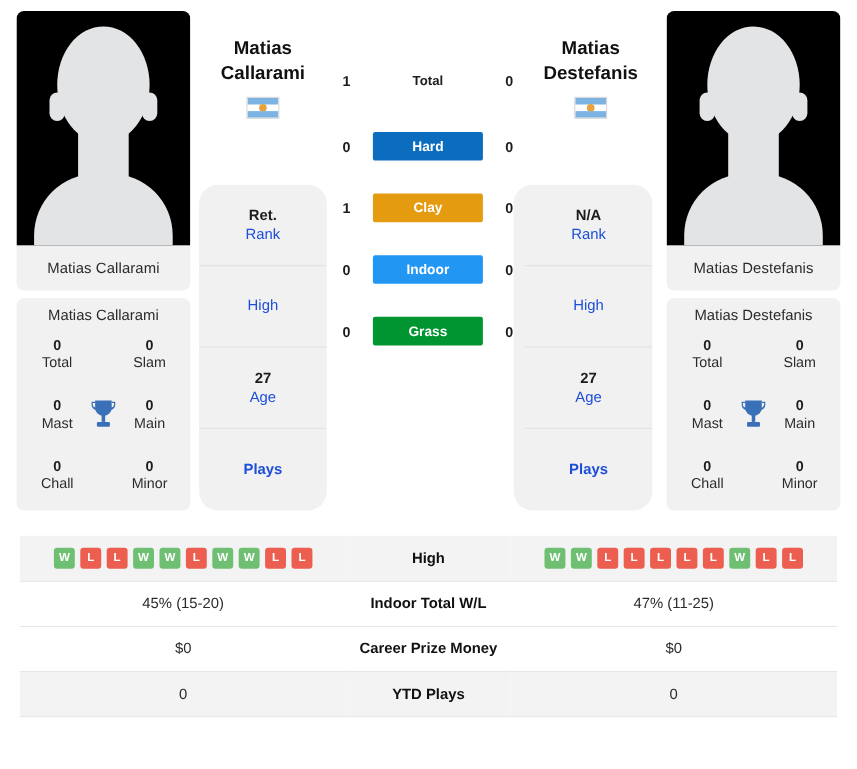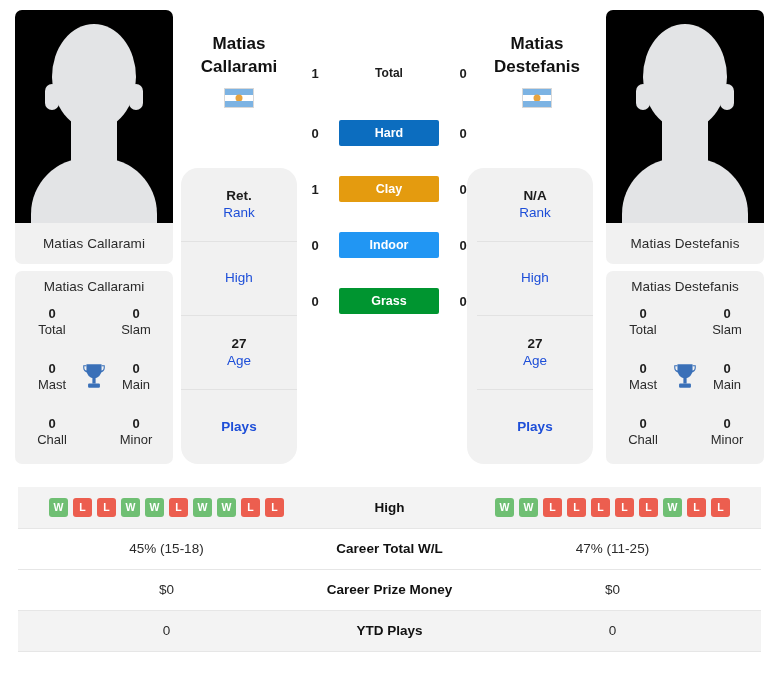--- a/index.html
+++ b/index.html
@@ -504,22 +504,22 @@
               <span class="form-badge l">L</span>
               <span class="form-badge l">L</span>
               <span class="form-badge l">L</span>
               <span class="form-badge w">W</span>
               <span class="form-badge l">L</span>
               <span class="form-badge l">L</span>
             </div>
           </td>
         </tr>
         <tr>
-          <td class="side">45% (15-18)</td>
-          <td class="mid">Career Total W/L</td>
+          <td class="side">45% (15-20)</td>
+          <td class="mid">Indoor Total W/L</td>
           <td class="side">47% (11-25)</td>
         </tr>
         <tr>
           <td class="side">$0</td>
           <td class="mid">Career Prize Money</td>
           <td class="side">$0</td>
         </tr>
         <tr class="shaded">
           <td class="side">0</td>
           <td class="mid">YTD Plays</td>

